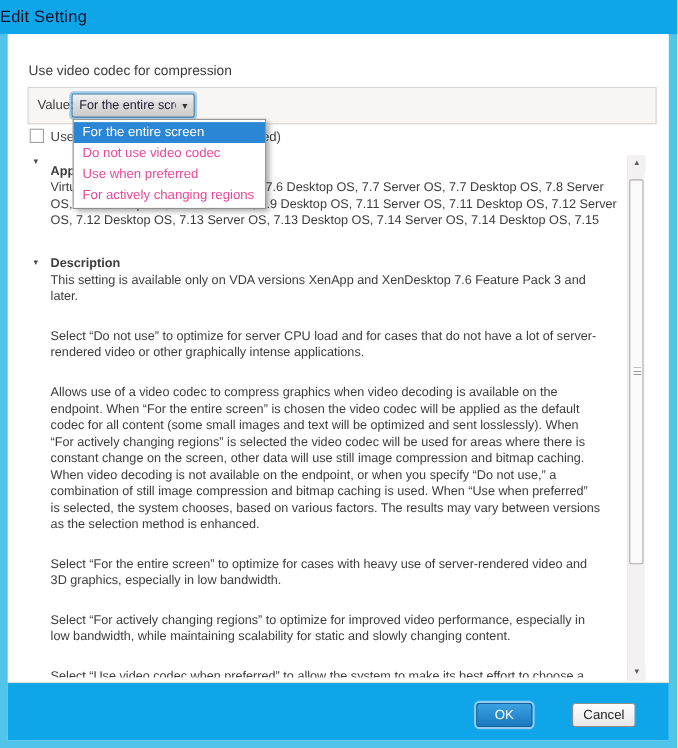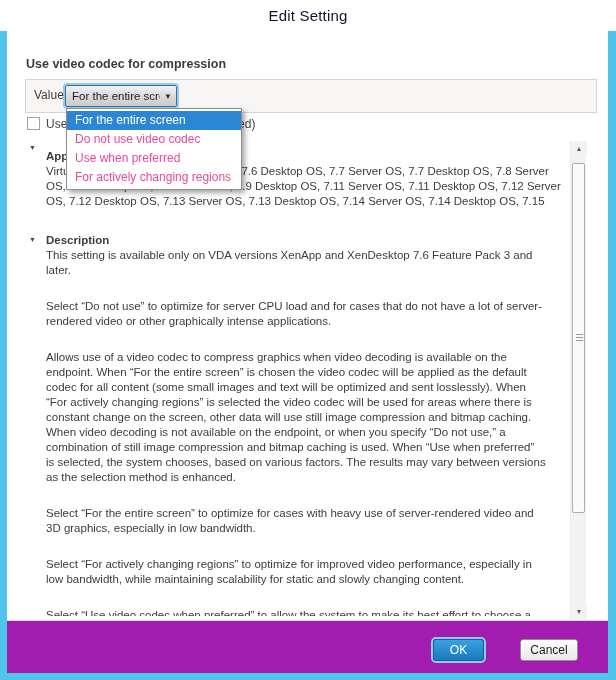--- a/index.html
+++ b/index.html
@@ -5,32 +5,32 @@
   * { margin:0; padding:0; box-sizing:border-box; }
   html,body { background:#ffffff; }
   body { font-family:"Liberation Sans", sans-serif; }
 
   .dialog {
     position:relative; width:616px; height:680px;
     background:#50c4e9; overflow:hidden;
   }
   .titlebar {
     position:absolute; left:0; top:0; width:616px; height:31px;
-    background:#ffffff; display:flex; align-items:center; justify-content:center;
+    background:#0ea5e9; display:flex; align-items:center; 
   }
   .title { font-size:15px; color:#14142b; letter-spacing:.2px; }
 
   .body {
     position:absolute; left:7px; top:31px; width:601px; height:642px;
     background:#ffffff;
   }
 
   .setting-heading {
     position:absolute; left:19px; top:26px;
-    font-size:12.5px; font-weight:bold; color:#3c3c3c;
+    font-size:12.5px; font-weight:normal; color:#3c3c3c;
   }
 
   .value-row {
     position:absolute; left:18px; top:48px; width:572px; height:34px;
     background:#f8f6f5; border:1px solid #d9d3d1;
   }
   .value-label {
     position:absolute; left:8px; top:8px; font-size:12px; color:#3c3c3c;
   }
   .combo {
@@ -98,21 +98,21 @@
     position:absolute; left:1px; top:22px; width:13px; height:350px;
     background:#fbfafa; border:1px solid #aeabab; border-radius:2px;
   }
   .sb-grip {
     position:absolute; left:3px; top:170px; width:7px; height:7px;
     background:repeating-linear-gradient(to bottom,#9a9a9a 0 1px,transparent 1px 3px);
   }
 
   .footer {
     position:absolute; left:0; bottom:0; width:601px; height:53px;
-    background:#a21caf; border-top:1px solid #d9d9d9;
+    background:#0ea5e9; border-top:1px solid #d9d9d9;
   }
   .btn {
     position:absolute; top:18px; height:22px; font-size:12px;
     display:flex; align-items:center; justify-content:center;
     border-radius:3px; cursor:default;
   }
   .btn-ok {
     left:426px; width:51px;
     background:linear-gradient(#3aa2e1,#1a78c0);
     border:1px solid #1b5d94; color:#ffffff;

